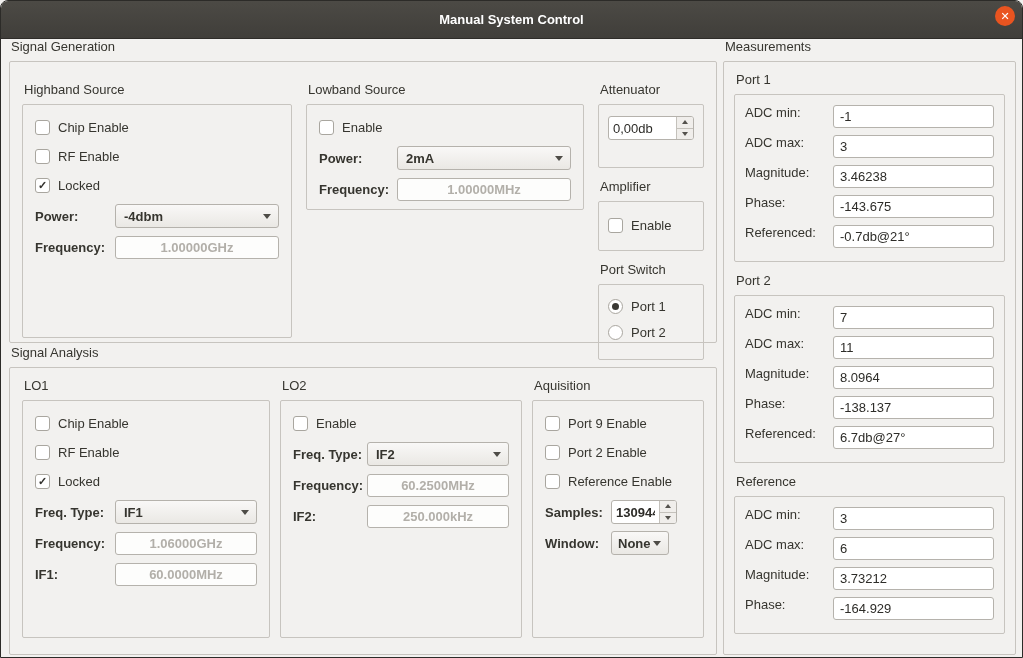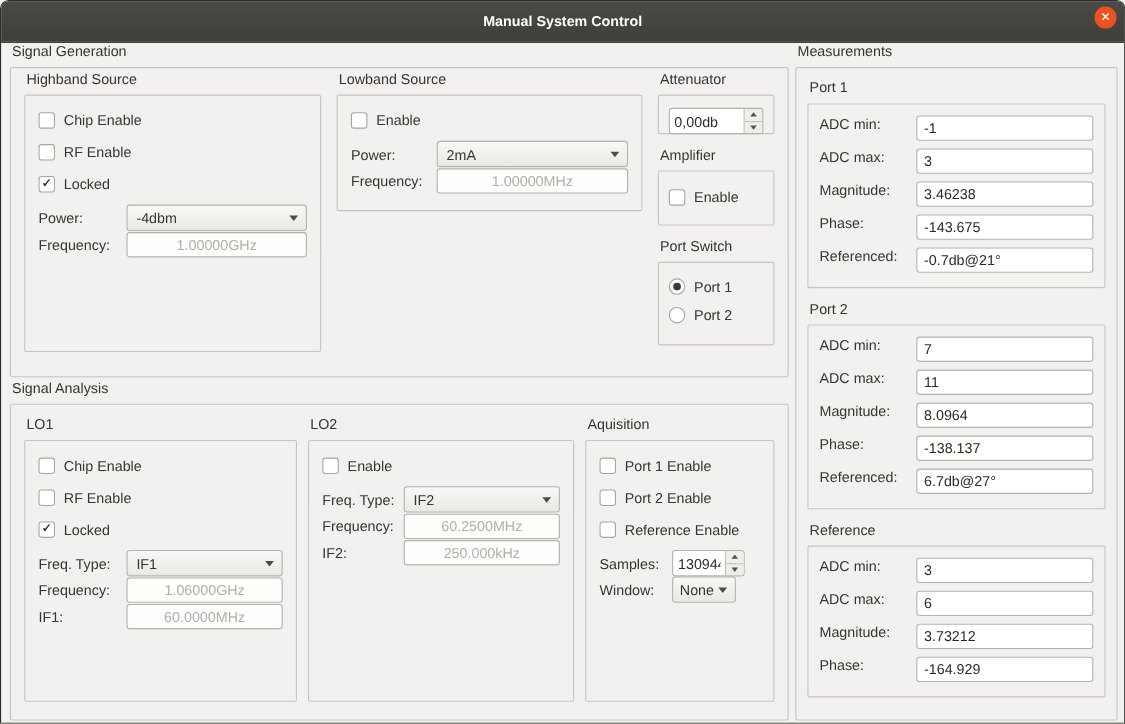--- a/index.html
+++ b/index.html
@@ -61,21 +61,21 @@
     background:#ffffff; margin-right:8px;
     position:relative;
   }
   .radio .dot {
     display:none; position:absolute; left:50%; top:50%;
     width:7px; height:7px; margin:-3.5px 0 0 -3.5px;
     border-radius:50%; background:#3a3934;
   }
   .radio.checked .dot { display:block; }
 
-  .field-row { display:flex; align-items:center; min-height:24px; }
+  .field-row { display:flex; align-items:center; margin-top:7px; min-height:24px;font-weight:bold; }
   .lbl { flex:none; }
 
   .text {
     height:23px; width:100%;
     border:1px solid #b5b2ac; border-radius:3px;
     background:#ffffff; color:#2d2c28;
     font:inherit; padding:0 6px;
     outline:none;
   }
   .text:disabled, .text.dis {
@@ -108,29 +108,29 @@
     outline:none; background:transparent;
   }
   .spin .btns { width:17px; flex:none; border-left:1px solid #c4c1bb; display:flex; flex-direction:column; background:#f0eeeb; }
   .spin .sbtn { flex:1; display:flex; align-items:center; justify-content:center; }
   .spin .sbtn.down { border-top:1px solid #c4c1bb; }
   .tri-up { width:0; height:0; border-left:3.5px solid transparent; border-right:3.5px solid transparent; border-bottom:4px solid #54524d; }
   .tri-down { width:0; height:0; border-left:3.5px solid transparent; border-right:3.5px solid transparent; border-top:4px solid #54524d; }
 
   
   #signal-generation { position:absolute; left:8px; top:38px; width:708px; }
-  #sg-body { height:282px; display:flex; gap:14px; padding:2px 12px; }
+  #sg-body { height:282px; display:flex; gap:14px; padding:20px 12px; }
   .col-hb { width:270px; flex:none; }
   .col-mid { width:278px; flex:none; }
   .col-right { flex:1; }
   .hb-panel { height:234px; }
   .lb-panel { height:106px; }
   .ss-panel { height:96px; padding-top:16px; }
   .ss-panel .radio-row + .radio-row { margin-top:18px; }
-  .att-panel { height:36px; padding:11px 9px; }
+  .att-panel { height:64px; padding:11px 9px; }
   .amp-panel { height:50px; padding:13px 9px 9px 9px; }
   .amp-panel .check-row { margin-bottom:0; }
   .ps-panel { height:76px; padding:11px 9px; }
   .ps-panel .radio-row + .radio-row { margin-top:6px; }
   .stack-gap { margin-top:11px; }
   .att-spin { width:86px; }
 
   #signal-analysis { position:absolute; left:8px; top:344px; width:708px; }
   #sa-body { height:288px; display:flex; gap:10px; padding:10px 12px; }
   .col-lo1 { width:248px; flex:none; }
@@ -332,21 +332,21 @@
             <input class="text dis" disabled="" value="250.000kHz" style="">
           </div>
         </div>
       </div>
 
       <div class="col-aq">
         <div class="gtitle">Aquisition</div>
         <div class="panel sa-panel">
           <div class="check-row">
             <span class="check"></span>
-            <span>Port 1 Enable</span>
+            <span>Port 9 Enable</span>
           </div>
           <div class="check-row">
             <span class="check"></span>
             <span>Port 2 Enable</span>
           </div>
           <div class="check-row">
             <span class="check"></span>
             <span>Reference Enable</span>
           </div>
           <div class="field-row">

